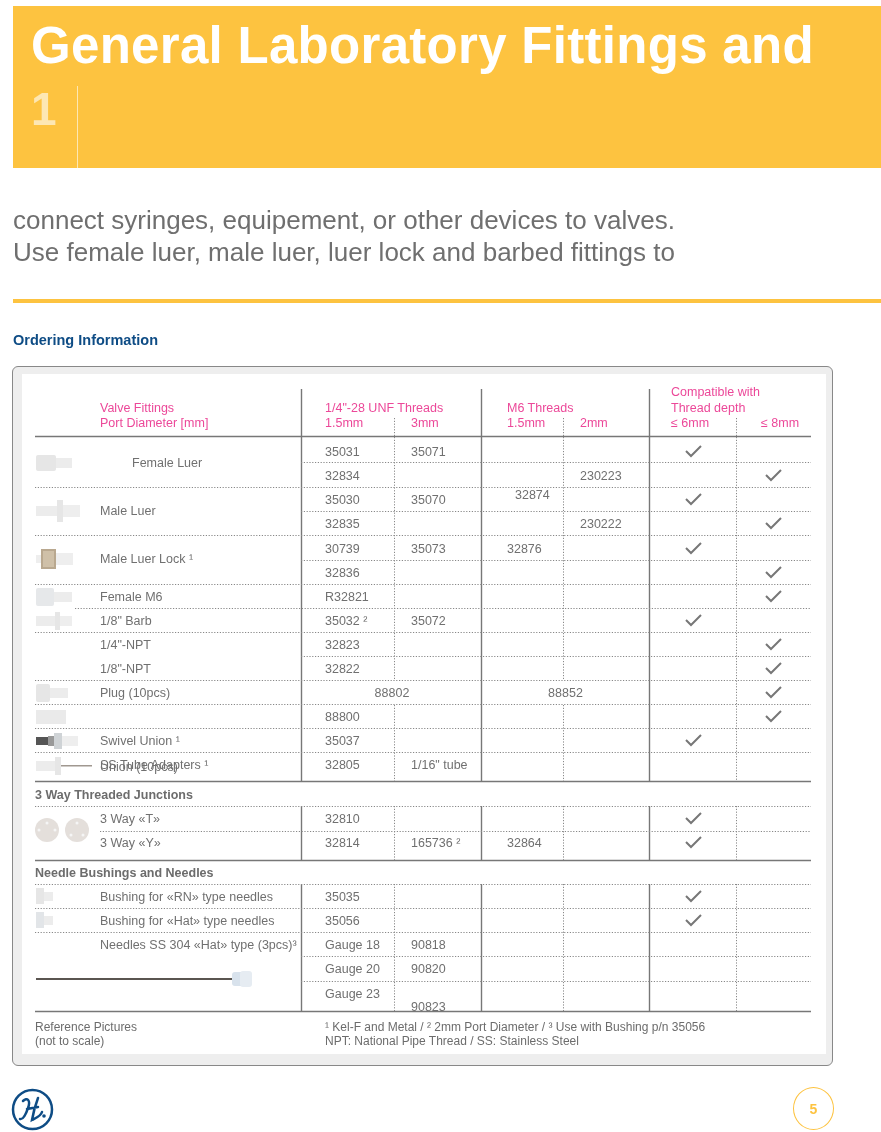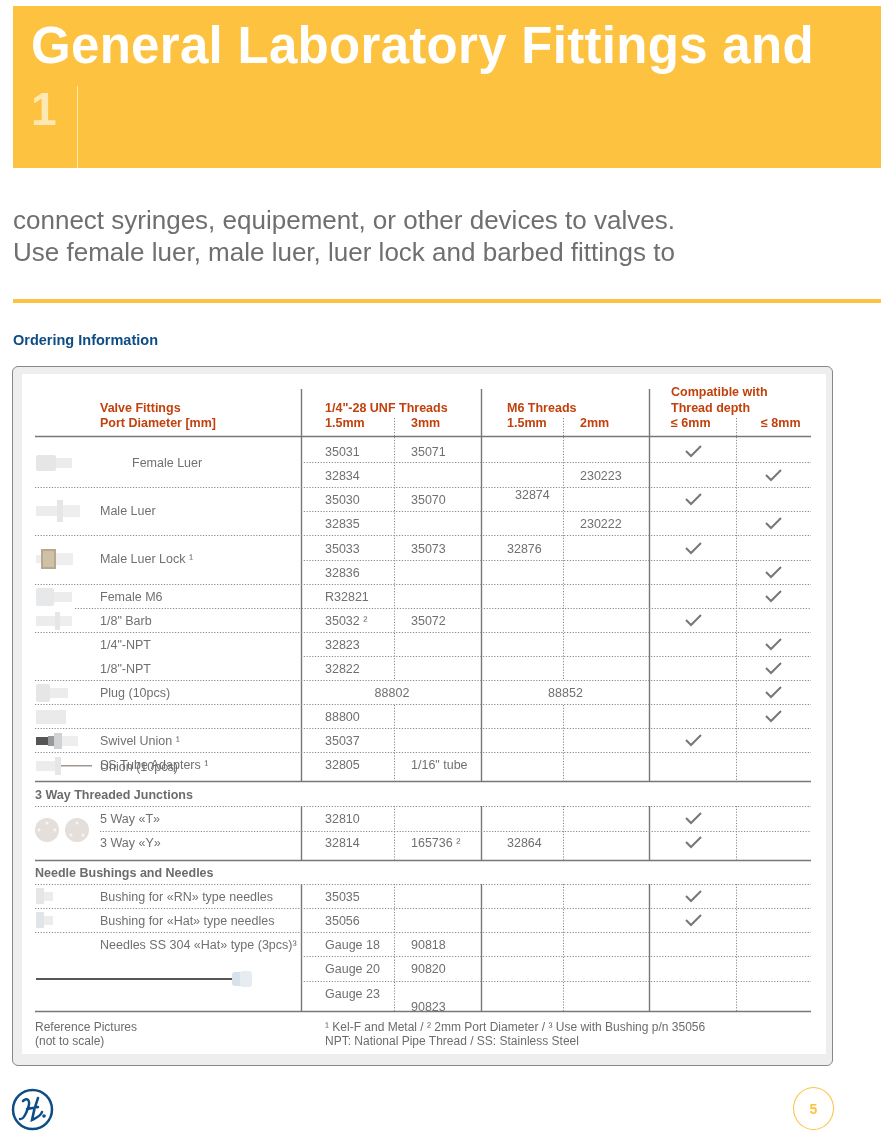--- a/index.html
+++ b/index.html
@@ -14,21 +14,21 @@
   .intro { position: absolute; left: 13px; top: 204px; font-size: 26px; color: #6f6f6f; line-height: 32px; width: 860px; }
   .rule-yellow { position: absolute; left: 13px; top: 299px; width: 868px; height: 4px; background: #fdc340; }
   .section-title { position: absolute; left: 13px; top: 332px; font-size: 14.5px; font-weight: bold; color: #0e4c85; }
 
   .panel { position: absolute; left: 12px; top: 366px; width: 821px; height: 700px; background: #eeeeee; border: 1.5px solid #888; border-radius: 6px; }
   .panel-inner { position: absolute; left: 9px; top: 7px; width: 804px; height: 680px; background: #ffffff; }
 
   .grid { position: absolute; left: 0; top: 0; width: 881px; height: 1132px; pointer-events: none; }
 
   .t { position: absolute; font-size: 12.5px; color: #707070; white-space: nowrap; line-height: 14px; }
-  .h { position: absolute; font-size: 12.5px; font-weight: bold; color: #c2410c; white-space: nowrap; line-height: 15px; }
+  .h { position: absolute; font-size: 12.5px; font-weight: normal; color: #ec4899; white-space: nowrap; line-height: 15px; }
   .sec { position: absolute; font-size: 12.5px; font-weight: bold; color: #6c6c6c; white-space: nowrap; }
   .c { text-align: center; }
   .pic { position: absolute; }
   .foot { position: absolute; font-size: 12px; color: #6c6c6c; line-height: 14px; white-space: nowrap; }
 
   .logo { position: absolute; left: 11px; top: 1088px; width: 43px; height: 43px; }
   .pagenum { position: absolute; left: 793px; top: 1087px; width: 41px; height: 43px; border: 1.5px solid #fdc340; border-radius: 50%; color: #fdc340; font-weight: bold; font-size: 14px; display: flex; align-items: center; justify-content: center; }
 </style>
 </head>
 <body>
@@ -211,39 +211,39 @@
 <div class="t" style="left:411px;top:445px;">35071</div>
 <div class="t" style="left:325px;top:469px;">32834</div>
 <div class="t" style="left:507px;top:488px;margin-left:8px;">32874</div>
 <div class="t" style="left:580px;top:469px;">230223</div>
 
 <div class="t" style="left:325px;top:493px;">35030</div>
 <div class="t" style="left:411px;top:493px;">35070</div>
 <div class="t" style="left:325px;top:517px;">32835</div>
 <div class="t" style="left:580px;top:517px;">230222</div>
 
-<div class="t" style="left:325px;top:542px;">35033</div>
+<div class="t" style="left:325px;top:542px;">30739</div>
 <div class="t" style="left:411px;top:542px;">35073</div>
 <div class="t" style="left:507px;top:542px;">32876</div>
 <div class="t" style="left:325px;top:566px;">32836</div>
 
 <div class="t" style="left:325px;top:590px;">R32821</div>
 <div class="t" style="left:325px;top:614px;">35032 ²</div>
 <div class="t" style="left:411px;top:614px;">35072</div>
 <div class="t" style="left:325px;top:638px;">32823</div>
 <div class="t" style="left:325px;top:662px;">32822</div>
 <div class="t c" style="left:302px;top:686px;width:180px;">88802</div>
 <div class="t c" style="left:482px;top:686px;width:167px;">88852</div>
 <div class="t" style="left:325px;top:710px;">88800</div>
 <div class="t" style="left:325px;top:734px;">35037</div>
 <div class="t" style="left:325px;top:758px;">32805</div>
 <div class="t" style="left:411px;top:758px;">1/16" tube</div>
 
 <div class="sec" style="left:35px;top:788px;">3 Way Threaded Junctions</div>
-<div class="t" style="left:100px;top:812px;">5 Way «T»</div>
+<div class="t" style="left:100px;top:812px;">3 Way «T»</div>
 <div class="t" style="left:100px;top:836px;">3 Way «Y»</div>
 <div class="t" style="left:325px;top:812px;">32810</div>
 <div class="t" style="left:325px;top:836px;">32814</div>
 <div class="t" style="left:411px;top:836px;">165736 ²</div>
 <div class="t" style="left:507px;top:836px;">32864</div>
 
 <div class="sec" style="left:35px;top:866px;">Needle Bushings and Needles</div>
 <div class="t" style="left:100px;top:890px;">Bushing for «RN» type needles</div>
 <div class="t" style="left:100px;top:914px;">Bushing for «Hat» type needles</div>
 <div class="t" style="left:325px;top:890px;">35035</div>

